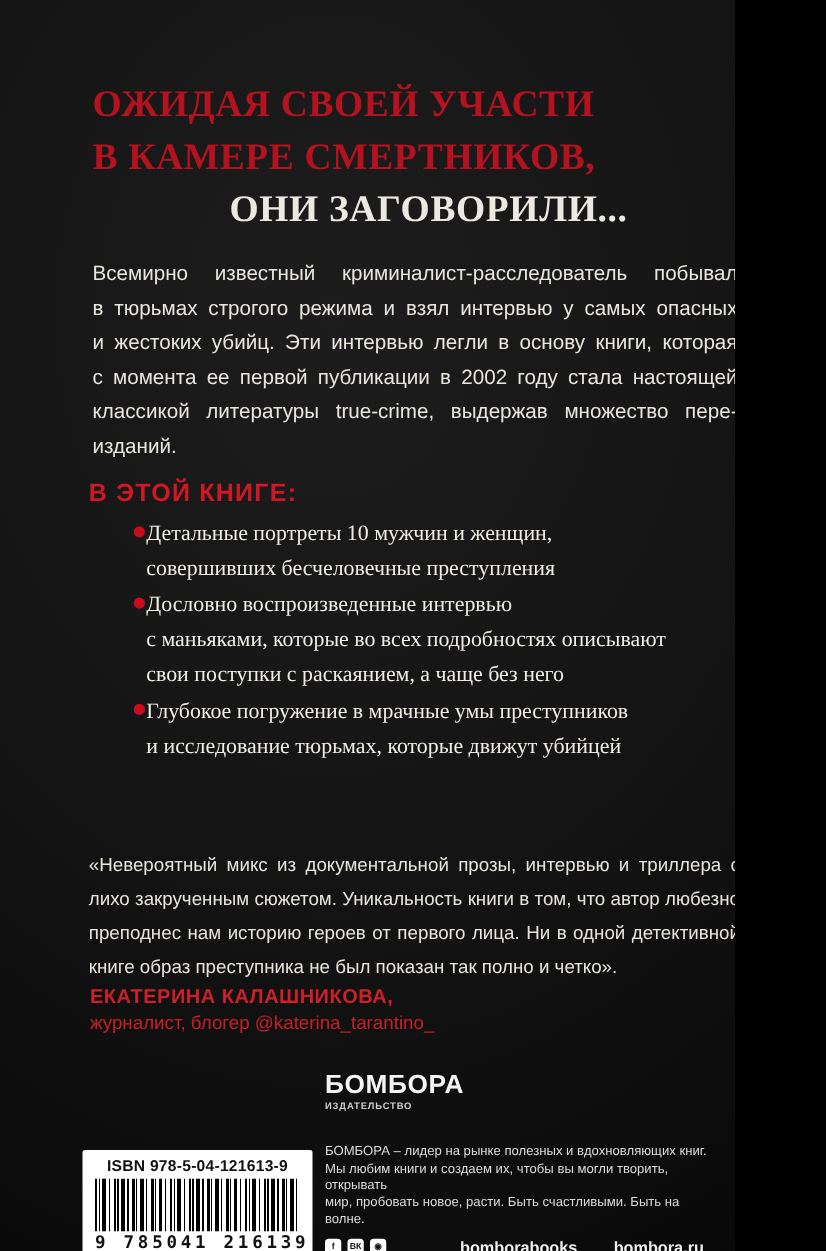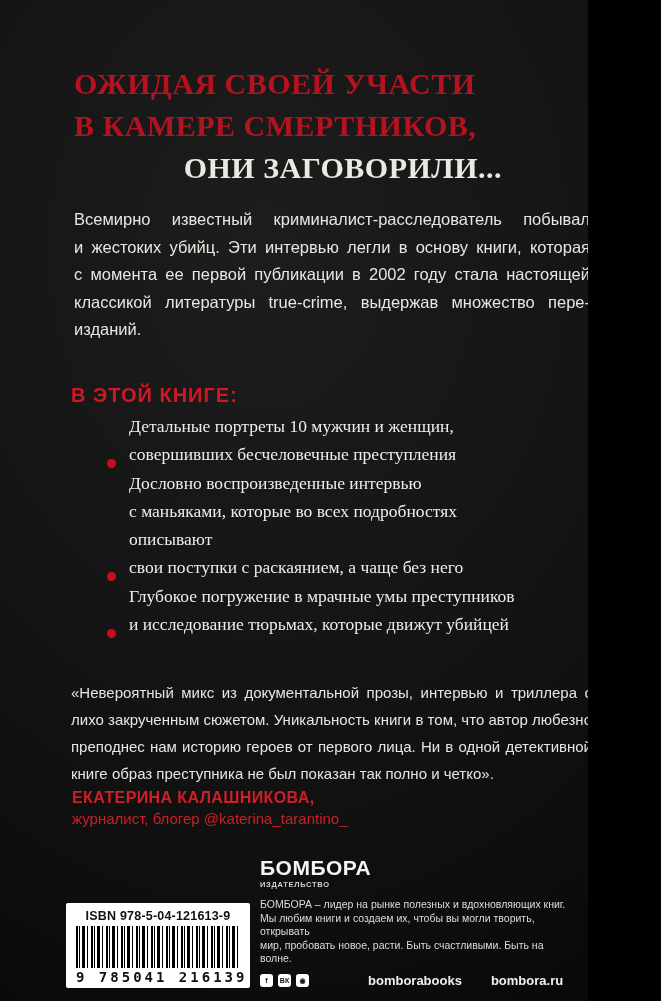--- a/index.html
+++ b/index.html
@@ -20,21 +20,21 @@
            font-size:16.5px; line-height:27.5px; }
   .jline { text-align:justify; text-align-last:justify; }
   .intro .jline:last-child { text-align-last:left; }
 
   
   .sec-heading { position:absolute; top:384px; left:71px; color:#d01825;
                  font-weight:bold; font-size:20px; letter-spacing:1px; }
 
   
   .bullets { position:absolute; top:412px; left:107px; right:52px; }
-  .bullet { display:flex; align-items:flex-end; gap:13px; margin-bottom:1px; }
+  .bullet { display:flex; align-items:flex-start; gap:1px; margin-bottom:1px; }
   .dot { flex:none; width:9px; height:9px; border-radius:50%; background:#c70d1e; margin-top:9px; }
   .btext { white-space:pre-line; color:#f1eee8; font-family:"Liberation Serif", serif;
            font-size:17.5px; line-height:28px; }
 
   
   .quote { position:absolute; top:679px; left:71px; width:521px; color:#e8e5df;
            font-size:15px; line-height:27px; text-align:justify; }
 
   
   .attribution { position:absolute; top:787px; left:72px; }
@@ -49,21 +49,21 @@
   .bars { height:42px; margin-top:3px;
           background: repeating-linear-gradient(to right,
             #000 0 2px, #fff 2px 3px, #000 3px 4px, #fff 4px 6px,
             #000 6px 9px, #fff 9px 11px, #000 11px 12px, #fff 12px 15px); }
   .digits { font-family:"DejaVu Sans Mono", monospace; font-weight:bold; font-size:14px;
             line-height:16px; letter-spacing:3px; margin-top:1px; white-space:nowrap; }
 
   .publisher { padding-top:1px; color:#e6e6e6; }
   .pub-name { color:#f4f4f4; font-weight:bold; font-size:21px; line-height:22px; letter-spacing:0.5px; }
   .pub-sub { color:#cfcfcf; font-weight:bold; font-size:7.5px; line-height:9px; letter-spacing:0.7px; margin-top:1px; }
-  .pub-desc { margin-top:9px; }
+  .pub-desc { margin-top:26px; }
   .pub-desc-line { color:#dcdcda; font-size:10.5px; line-height:13.5px; }
   .pub-links { margin-top:7px; display:flex; align-items:center; gap:5px; }
   .icon { flex:none; width:13px; height:13px; border-radius:3px; background:#fff; color:#101010;
           font-weight:bold; font-size:7px; line-height:13px; text-align:center; display:inline-block; }
   .handle { font-weight:bold; font-size:13px; margin-left:7px; color:#f0f0f0;padding-left:47px; }
   .site { font-weight:bold; font-size:13px; margin-left:24px; color:#f0f0f0; }
 </style>
 </head>
 <body>
 
@@ -71,20 +71,21 @@
 
   <div class="headline">
     <div class="hl red">ОЖИДАЯ СВОЕЙ УЧАСТИ</div>
     <div class="hl red">В КАМЕРЕ СМЕРТНИКОВ,</div>
     <div class="hl white">ОНИ ЗАГОВОРИЛИ...</div>
   </div>
 
   <div class="intro">
 
   <div class="jline">Всемирно известный криминалист-расследователь побывал</div>
+      <div class="jline">в тюрьмах строгого режима и взял интервью у самых опасных</div>
       <div class="jline">и жестоких убийц. Эти интервью легли в основу книги, которая</div>
       <div class="jline">с момента ее первой публикации в 2002 году стала настоящей</div>
       <div class="jline">классикой литературы true-crime, выдержав множество пере-</div>
       <div class="jline">изданий.</div>
     </div>
 
   <div class="sec-heading">В ЭТОЙ КНИГЕ:</div>
 
   <div class="bullets">
 

